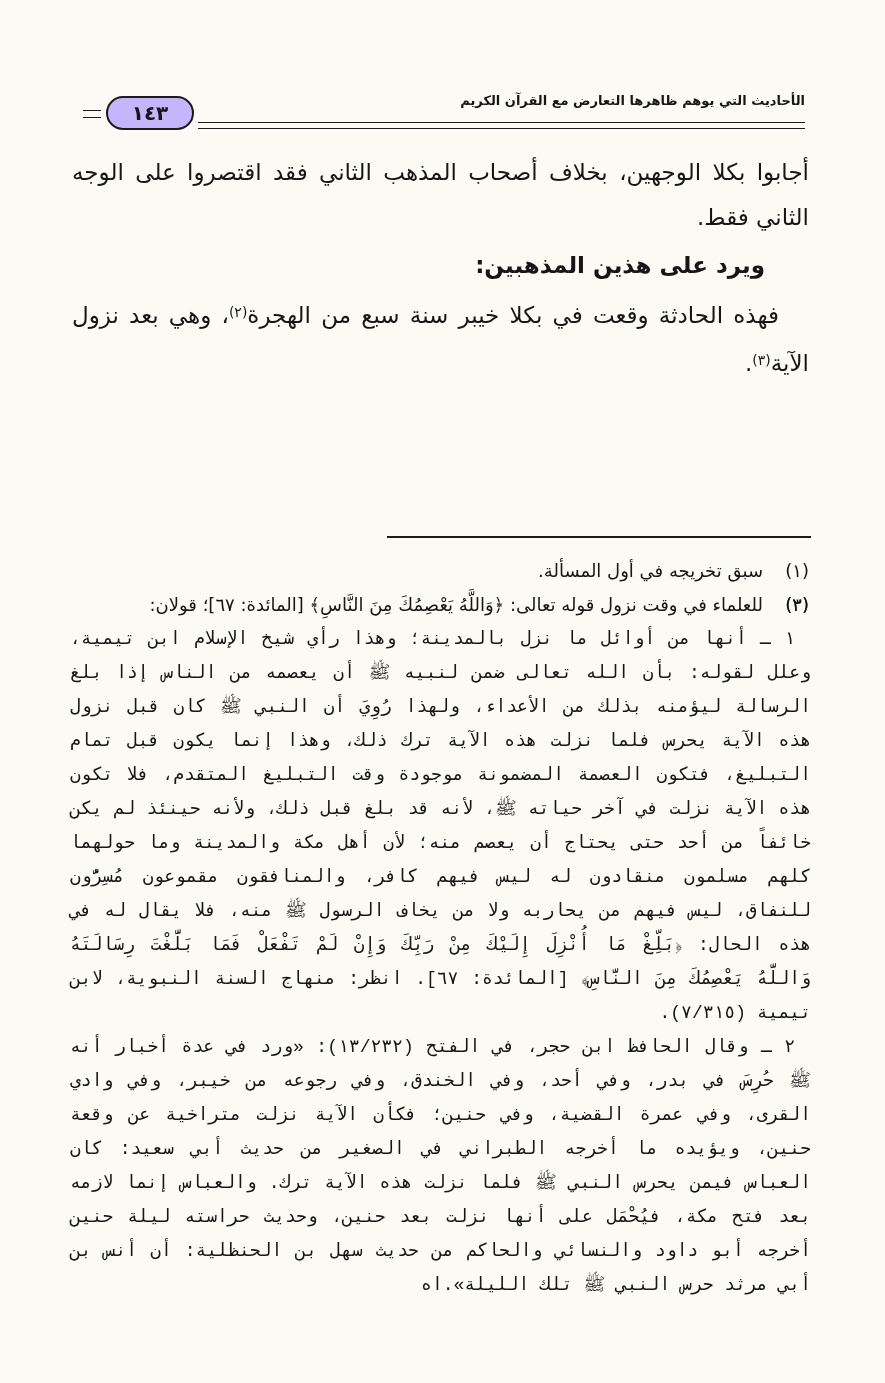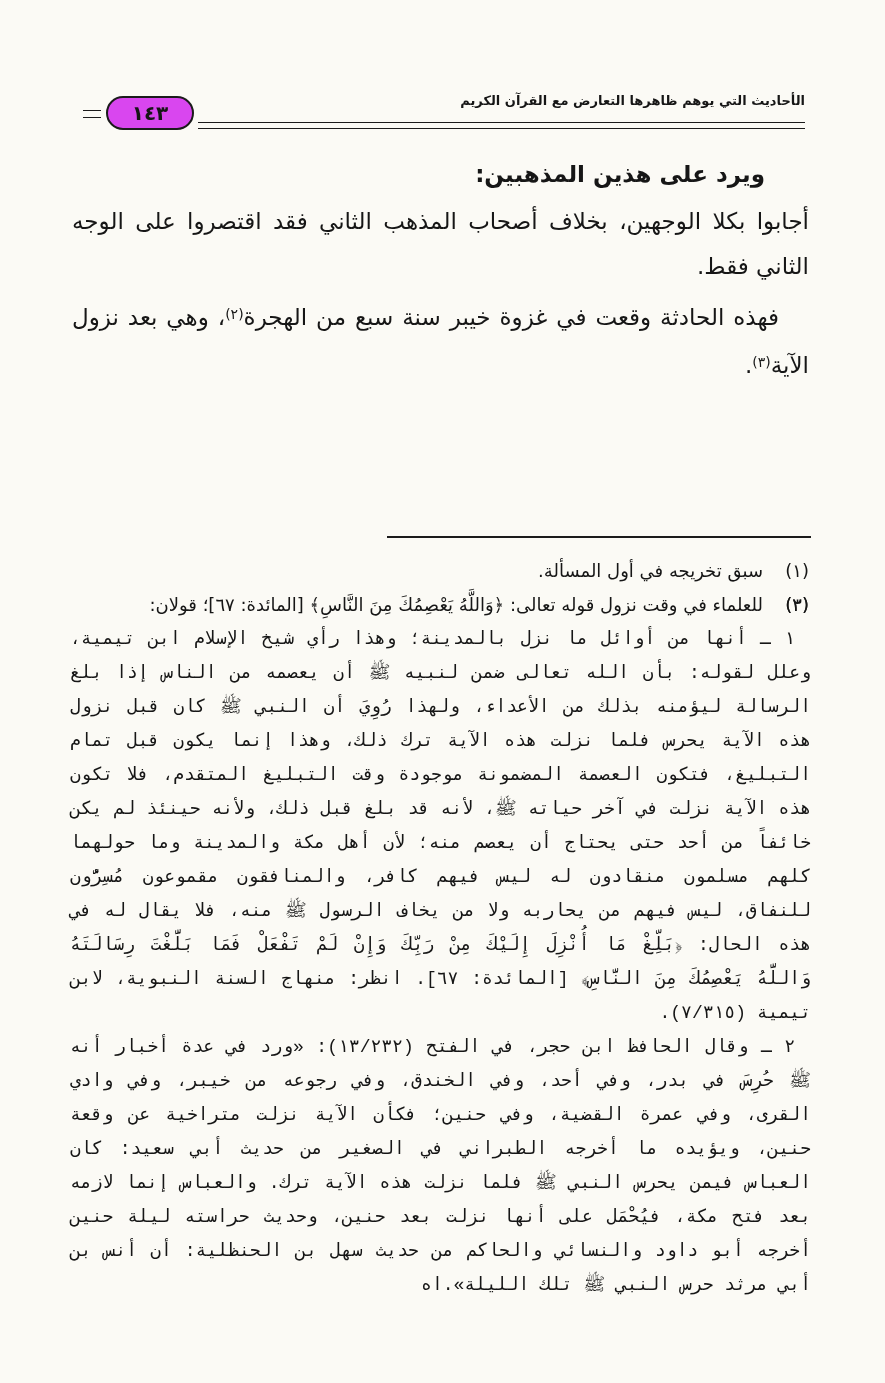--- a/index.html
+++ b/index.html
@@ -36,21 +36,21 @@
     border-bottom: 1.6px solid #1b1b1b;
   }
   .page-oval {
     position: absolute;
     top: 96px;
     left: 106px;
     width: 88px;
     height: 34px;
     border: 2.5px solid #1b1b1b;
     border-radius: 18px;
-    background: #d946ef;
+    background: #c4b5fd;
     display: flex;
     align-items: center;
     justify-content: center;
     font-size: 20px;
     font-weight: bold;
   }
   .header-ticks {
     position: absolute;
     top: 110px;
     left: 83px;
@@ -115,23 +115,23 @@
 <body>
 
 <div class="page">
 
   <div class="header-title">الأحاديث التي يوهم ظاهرها التعارض مع القرآن الكريم</div>
   <div class="header-rule"></div>
   <div class="page-oval">١٤٣</div>
   <div class="header-ticks"></div>
 
   <div class="body-text">
+    <p class="para">أجابوا بكلا الوجهين، بخلاف أصحاب المذهب الثاني فقد اقتصروا على الوجه الثاني فقط.</p>
     <p class="para heading">ويرد على هذين المذهبين:</p>
-    <p class="para">أجابوا بكلا الوجهين، بخلاف أصحاب المذهب الثاني فقد اقتصروا على الوجه الثاني فقط.</p>
-    <p class="para indent"><span>فهذه الحادثة وقعت في غزوة خيبر سنة سبع من الهجرة</span><span class="sup">(٢)</span><span>، وهي بعد نزول الآية</span><span class="sup">(٣)</span><span>.</span></p>
+    <p class="para indent"><span>فهذه الحادثة وقعت في بكلا خيبر سنة سبع من الهجرة</span><span class="sup">(٢)</span><span>، وهي بعد نزول الآية</span><span class="sup">(٣)</span><span>.</span></p>
   </div>
 
   <div class="footnotes">
     <div class="fn-sep"></div>
 
     <div class="fn-row">
       <span class="fn-num">(١)</span>
       <span>سبق تخريجه في أول المسألة.</span>
     </div>
 

